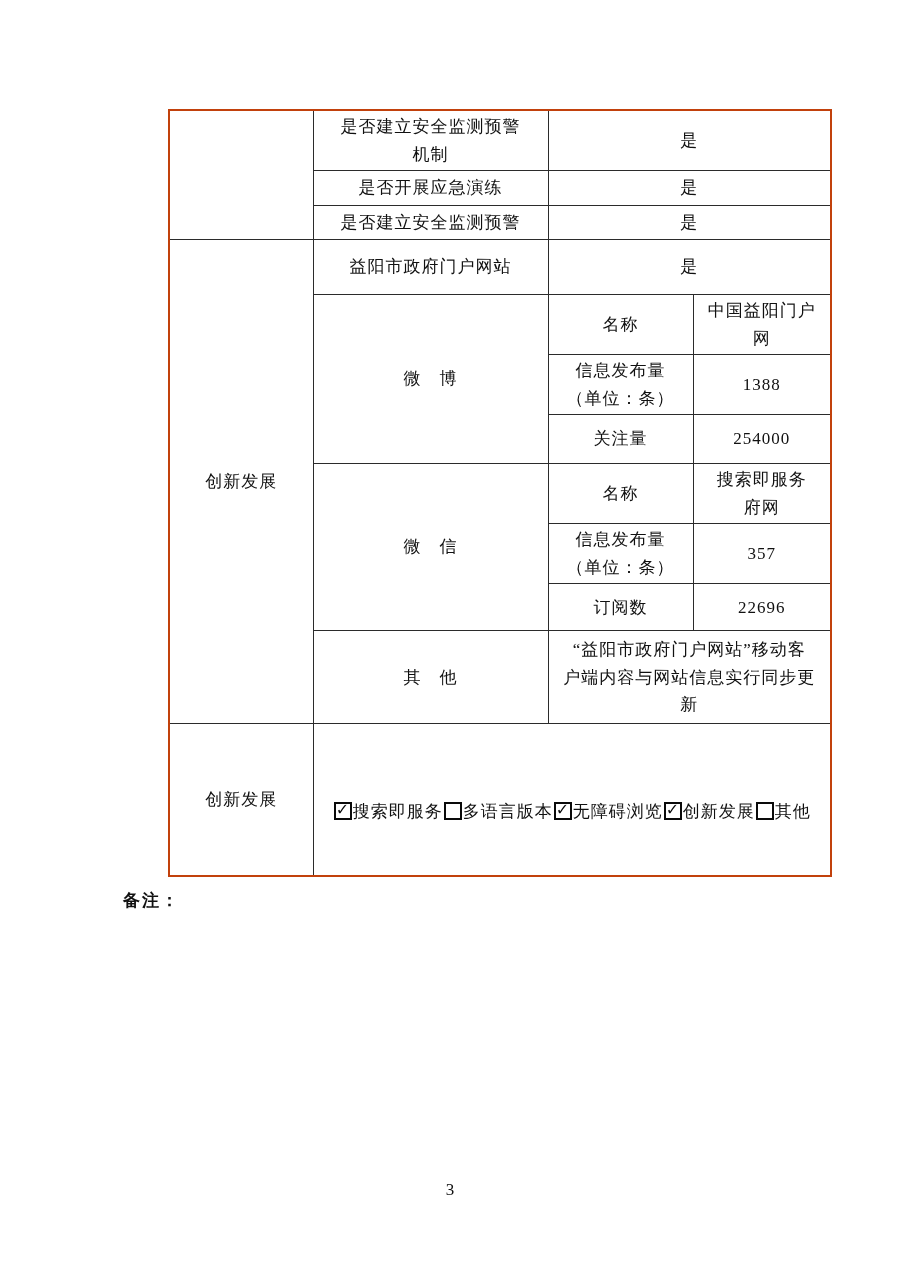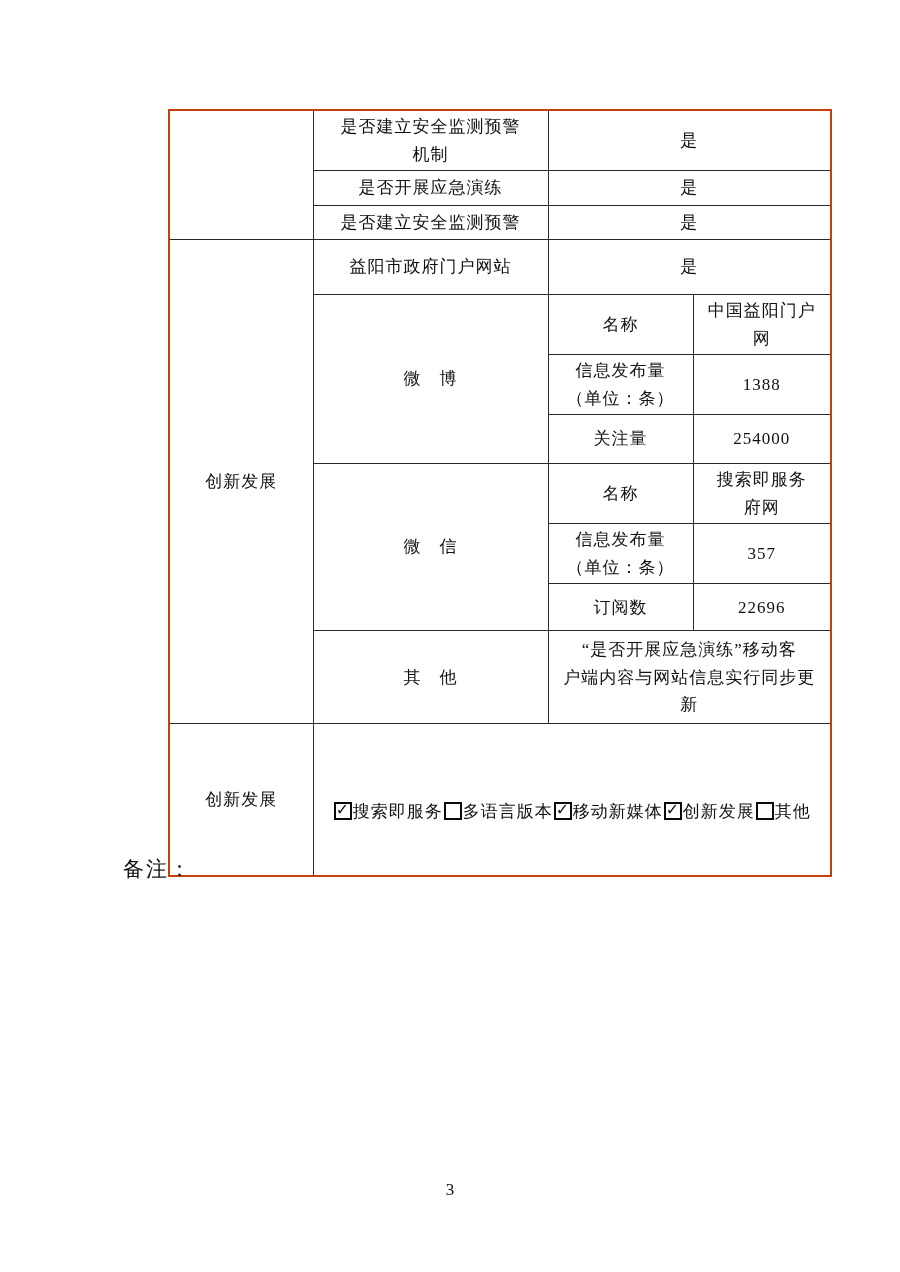--- a/index.html
+++ b/index.html
@@ -48,23 +48,23 @@
     content:"✓";
     font-size:16px;
     font-weight:bold;
     color:#0a0a0a;
     line-height:1;
     font-family:"DejaVu Sans",sans-serif;
     position:absolute;top:-2px;left:0px;
   }
   .notes{
     position:absolute;
-    left:123px;top:855px;
-    font-size:21px;
-    font-weight:normal;
+    left:123px;top:889px;
+    font-size:17px;
+    font-weight:bold;
     letter-spacing:2px;
   }
   .page-number{
     position:absolute;
     left:0;right:0;
     top:1180px;
     text-align:center;
     font-size:17px;
   }
 </style>
@@ -130,40 +130,40 @@
 （单位：条）</td>
       <td>357</td>
     </tr>
     <tr style="height:47px">
       <td>订阅数</td>
       <td>22696</td>
     </tr>
 
     <tr style="height:93px">
       <td>其　他</td>
-      <td colspan="2" class="other-val">“是否开展应急演练”移动客
+      <td colspan="2" class="other-val">“益阳市政府门户网站”移动客
 户端内容与网站信息实行同步更
 新</td>
     </tr>
 
     <tr style="height:152px">
       <td class="cat">创新发展</td>
       <td colspan="3" class="cb-cell">
         <span class="cb-line">
           <span class="cb-opt">
             <span class="cb-box checked"></span>
             <span>搜索即服务</span>
           </span>
           <span class="cb-opt">
             <span class="cb-box"></span>
             <span>多语言版本</span>
           </span>
           <span class="cb-opt">
             <span class="cb-box checked"></span>
-            <span>移动新媒体</span>
+            <span>无障碍浏览</span>
           </span>
           <span class="cb-opt">
             <span class="cb-box checked"></span>
             <span>创新发展</span>
           </span>
           <span class="cb-opt">
             <span class="cb-box"></span>
             <span>其他</span>
           </span>
         </span>

